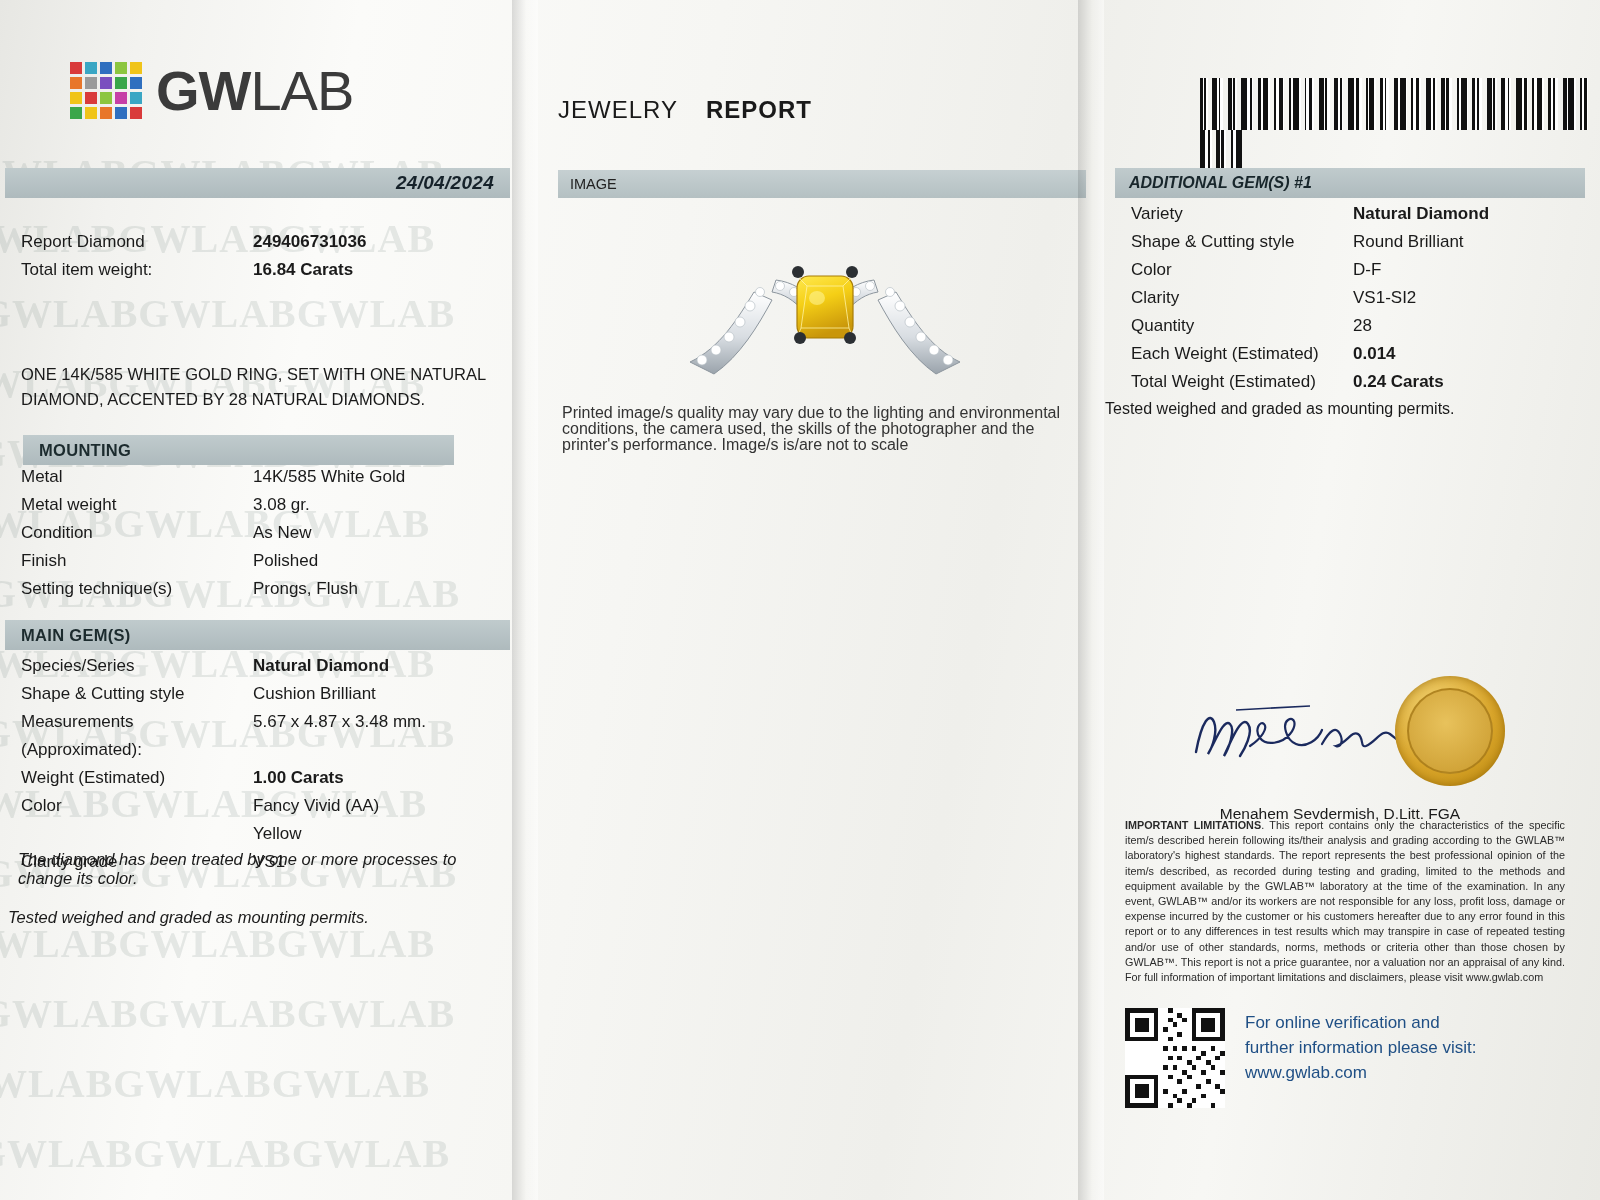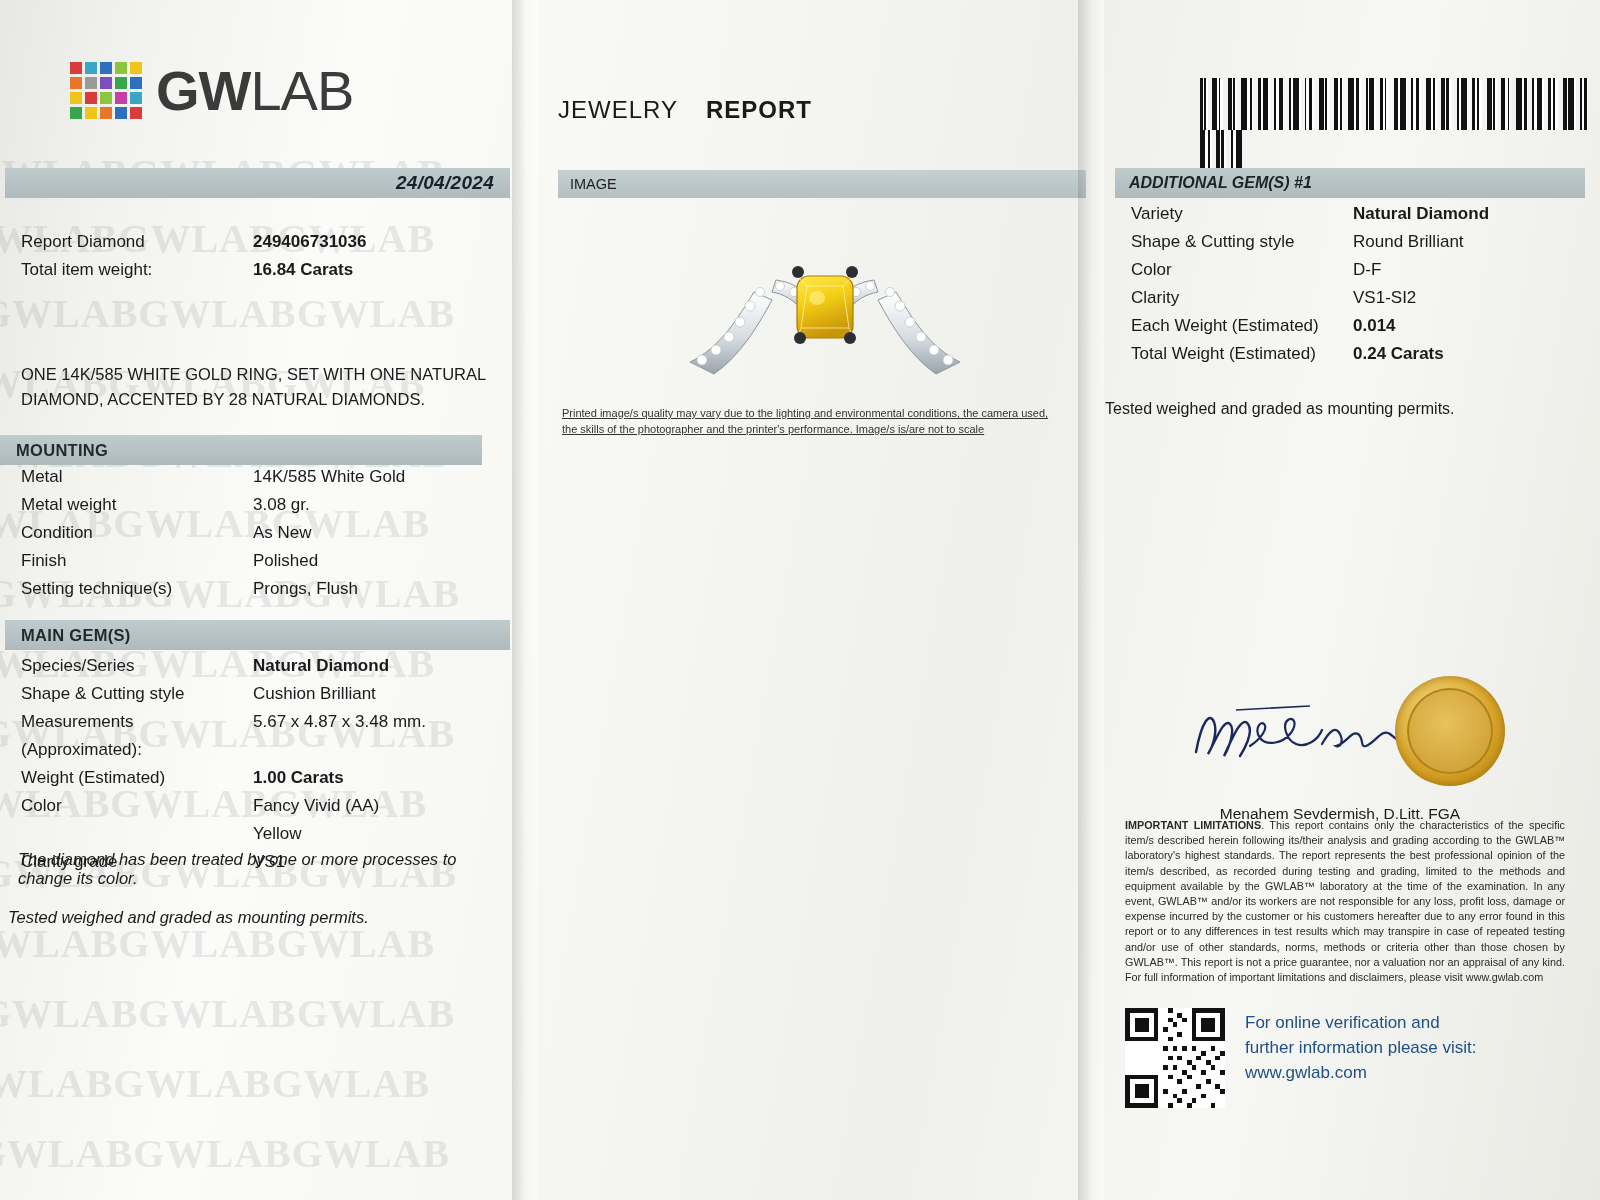--- a/index.html
+++ b/index.html
@@ -51,35 +51,35 @@
   .row .k{width:232px;flex:none;}
   .row .v{flex:1;}
   .row .v.b{font-weight:bold;}
   .para{font-size:16.5px;line-height:25px;padding:0 16px;box-sizing:border-box;}
   .ital{font-style:italic;font-size:16.5px;padding:0 16px;box-sizing:border-box;}
 
   #left-header-bar{position:absolute;left:5px;top:168px;width:505px;}
   #left-top-rows{position:absolute;left:5px;top:228px;width:505px;}
   #desc-bar{position:absolute;left:5px;top:305px;width:505px;}
   #desc-text{position:absolute;left:5px;top:362px;width:510px;}
-  #mount-bar{position:absolute;left:0;top:435px;width:482px;}
+  #mount-bar{position:absolute;left:23px;top:435px;width:431px;}
   #mount-rows{position:absolute;left:5px;top:463px;width:505px;}
   #maingem-bar{position:absolute;left:5px;top:620px;width:505px;}
   #maingem-rows{position:absolute;left:5px;top:652px;width:505px;}
   #treat-note{position:absolute;left:2px;top:850px;width:515px;}
   #left-footnote{position:absolute;left:-8px;top:908px;width:515px;}
 
   
   .jr{position:absolute;left:28px;top:96px;font-size:24px;letter-spacing:1px;}
   .jr .t1{font-weight:normal;}
   .jr .t2{font-weight:bold;margin-left:28px;}
   #image-bar{position:absolute;left:28px;top:170px;width:528px;height:28px;font-size:14.5px;font-weight:normal;
     background:linear-gradient(180deg,#c6d0d2,#b4c0c2);display:flex;align-items:center;padding:0 12px;box-sizing:border-box;color:#222;}
   .photo{position:absolute;left:150px;top:240px;width:290px;height:150px;}
-  .disclaimer{position:absolute;left:32px;top:405px;width:500px;font-size:11px;line-height:16px;color:#333;text-decoration:underline;}
+  .disclaimer{position:absolute;left:32px;top:405px;width:500px;font-size:16px;line-height:16px;color:#333;}
 
   
   .ring-wrap{width:100%;height:100%;}
 
   
   .barcode{position:absolute;left:105px;top:78px;width:390px;height:52px;}
   .barcode span{display:inline-block;height:52px;background:#111;vertical-align:top;}
   #addgem-bar{position:absolute;left:20px;top:168px;width:470px;height:30px;
     background:linear-gradient(180deg,#c0cbcd,#aebabd);display:flex;align-items:center;
     font-size:16px;font-style:italic;font-weight:bold;color:#18262b;padding:0 14px;box-sizing:border-box;}
@@ -356,20 +356,24 @@
           <div class="k">Shape &amp; Cutting style</div>
           <div class="v">Round Brilliant</div>
         </div>
       <div class="row">
           <div class="k">Color</div>
           <div class="v">D-F</div>
         </div>
       <div class="row">
           <div class="k">Clarity</div>
           <div class="v">VS1-SI2</div>
+        </div>
+      <div class="row">
+          <div class="k">Quantity</div>
+          <div class="v">28</div>
         </div>
       <div class="row">
           <div class="k">Each Weight (Estimated)</div>
           <div class="v b">0.014</div>
         </div>
       <div class="row">
           <div class="k">Total Weight (Estimated)</div>
           <div class="v b">0.24 Carats</div>
         </div>
     </div>

